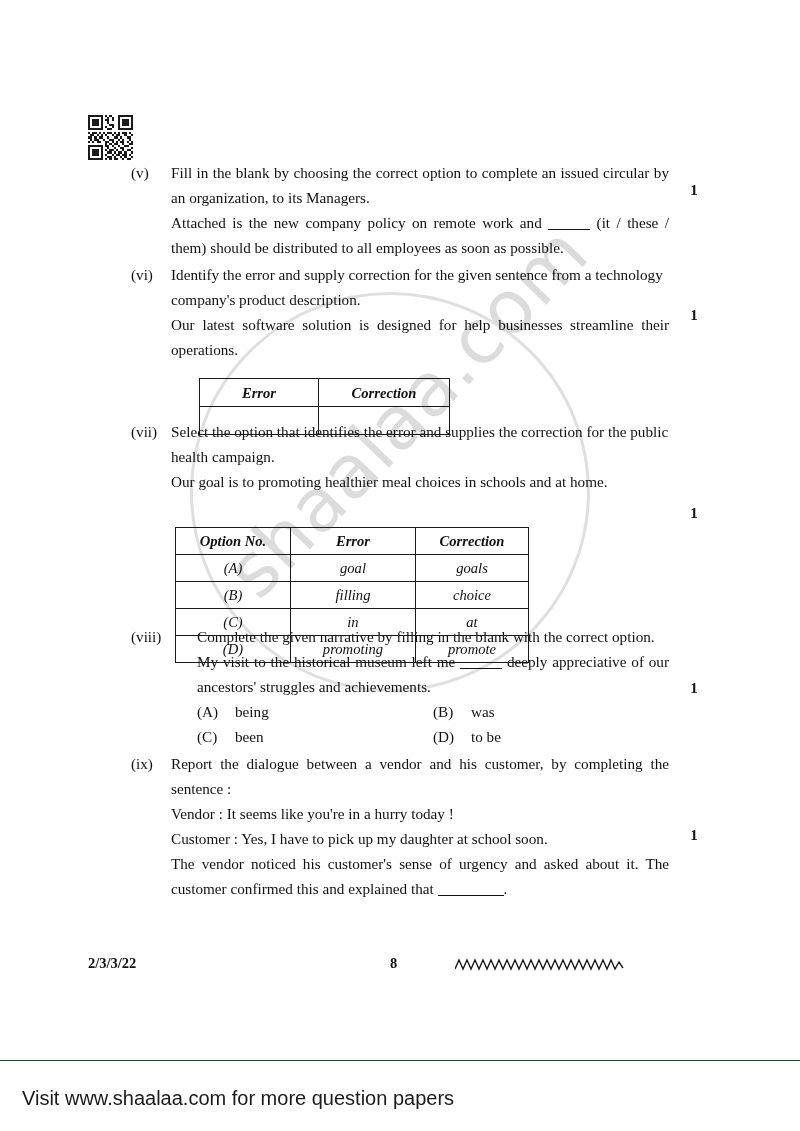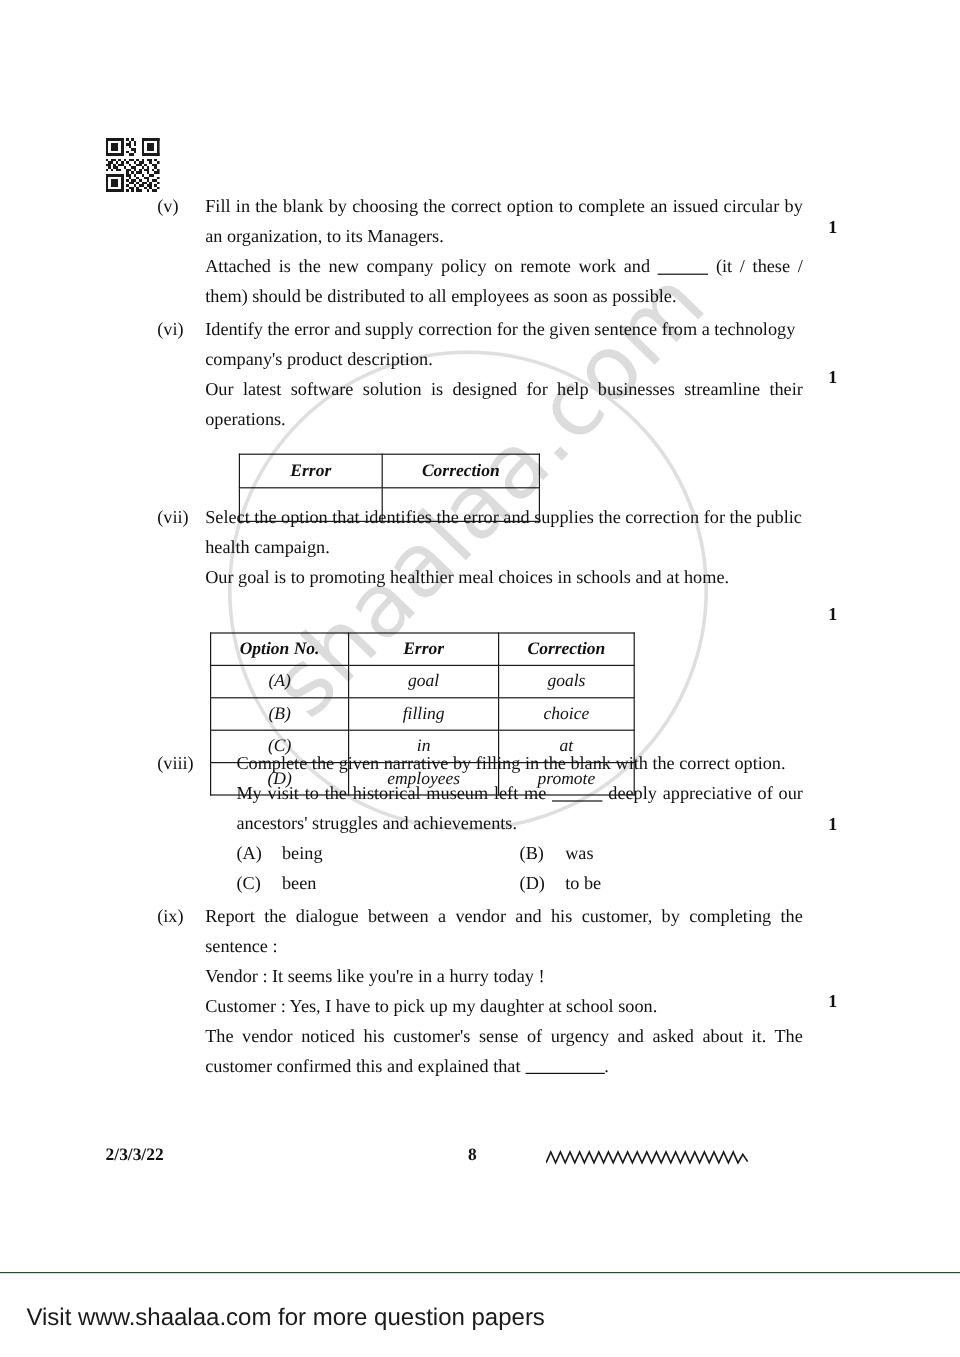--- a/index.html
+++ b/index.html
@@ -474,21 +474,21 @@
         <td>filling</td>
         <td>choice</td>
       </tr>
       <tr>
         <td>(C)</td>
         <td>in</td>
         <td>at</td>
       </tr>
       <tr>
         <td>(D)</td>
-        <td>employees</td>
+        <td>promoting</td>
         <td>promote</td>
       </tr>
     </tbody>
       </table>
 
     <div id="page-footer">
       <div id="footer-code">2/3/3/22</div>
       <div id="footer-page-number">8</div>
       <svg id="footer-squiggle" viewBox="0 0 170 16" preserveAspectRatio="none">
         <polyline points="0,12 4,3 8,12 12,3 16,12 20,3 24,12 28,3 32,12 36,3 40,12 44,3 48,12 52,3 56,12 60,3 64,12 68,3 72,12 76,3 80,12 84,3 88,12 92,3 96,12 100,3 104,12 108,3 112,12 116,3 120,12 124,3 128,12 132,3 136,12 140,3 144,12 148,3 152,12 156,3 160,12 164,5 168,11" fill="none" stroke="#1a1a1a" stroke-width="1.4"></polyline>

